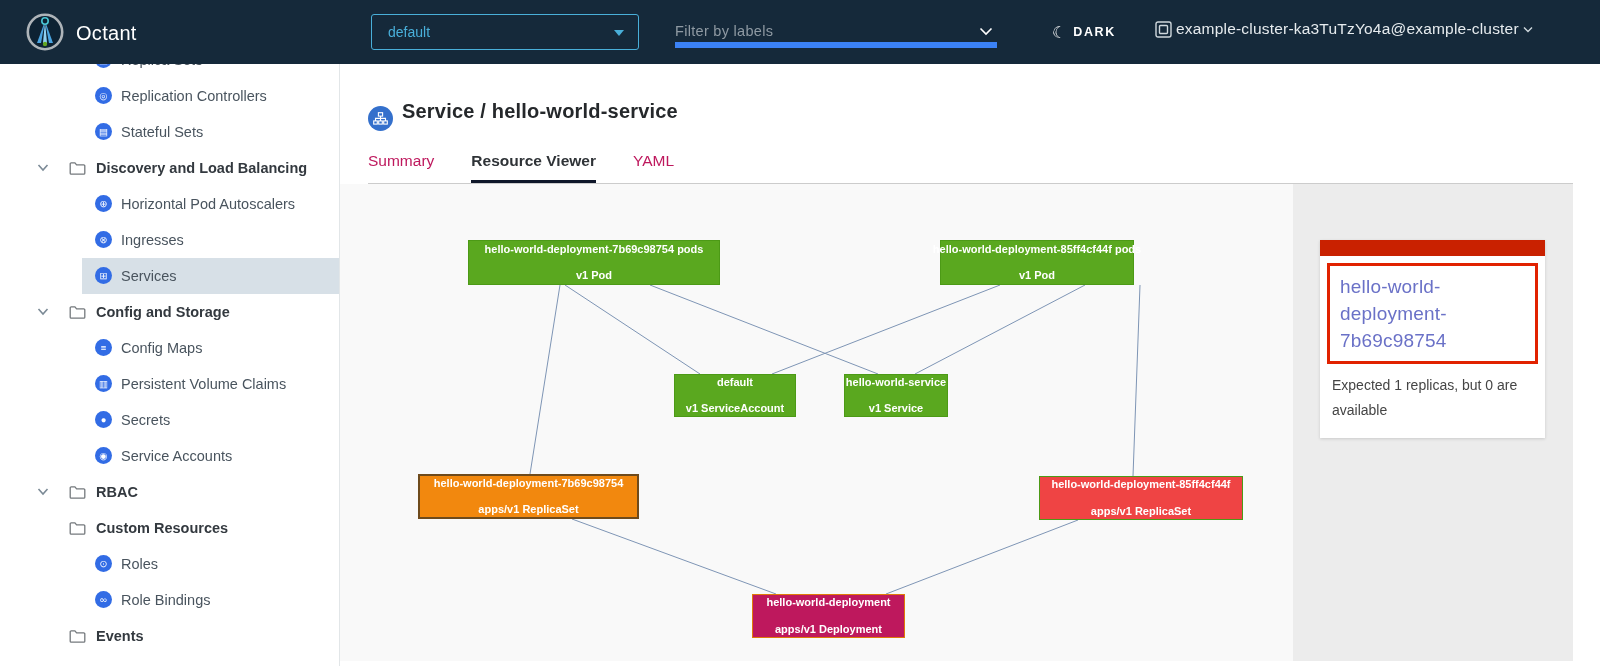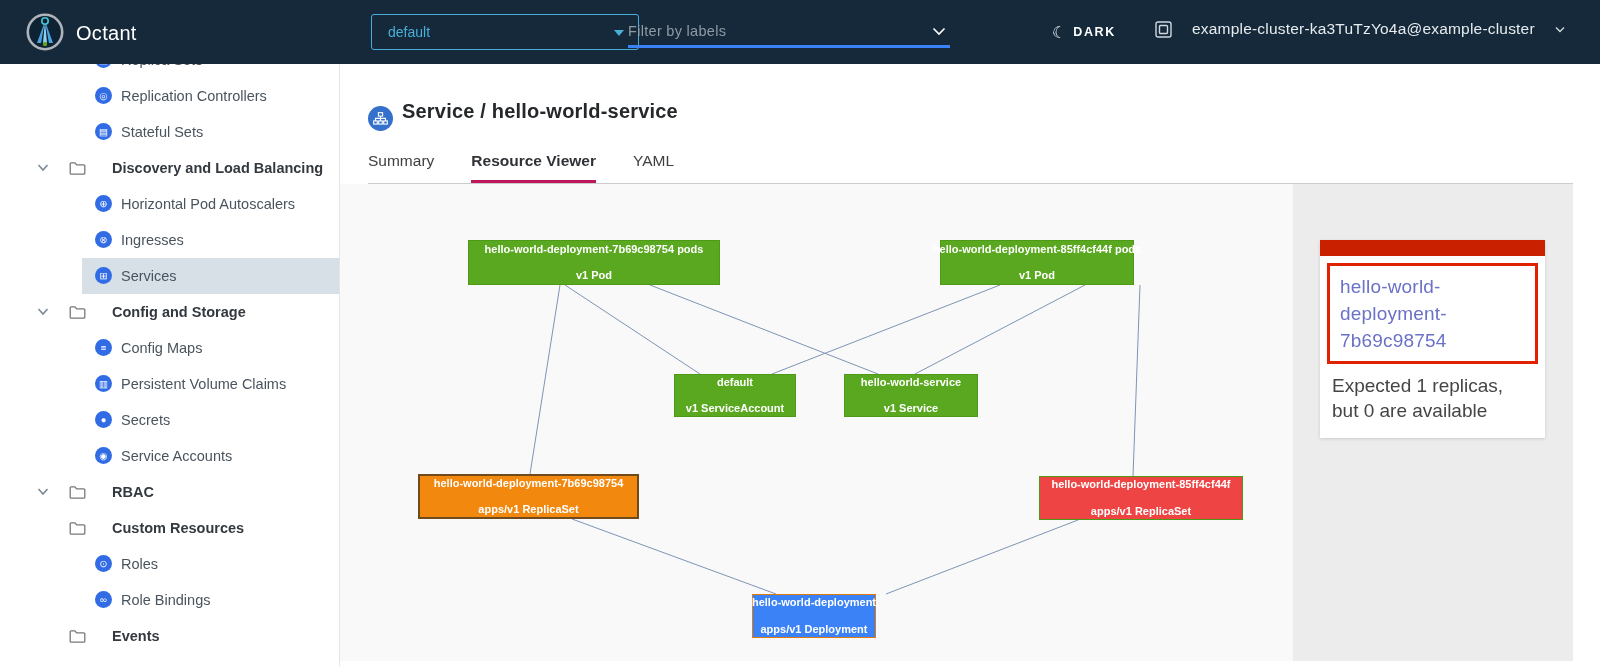--- a/index.html
+++ b/index.html
@@ -11,71 +11,71 @@
   .header { position:absolute; left:0; top:0; width:1600px; height:64px;
             background:#15293a; z-index:10; }
   .logo { position:absolute; left:26px; top:13px; width:38px; height:38px; }
   .app-name { position:absolute; left:76px; top:22px; color:#fff; font-size:20px; letter-spacing:.3px; }
   .ns-select { position:absolute; left:371px; top:14px; width:268px; height:36px;
                border:1px solid #49afd9; border-radius:3px; color:#49afd9;
                font-size:14px; line-height:34px; padding-left:16px; cursor:pointer; }
   .ns-caret { position:absolute; right:14px; top:15px; width:0; height:0;
               border-left:5px solid transparent; border-right:5px solid transparent;
               border-top:6px solid #49afd9; }
-  .filter-wrap { position:absolute; left:628px; top:16px; width:322px; height:32px;
-                 border-bottom:3px solid #3b82f6; }
+  .filter-wrap { position:absolute; left:675px; top:16px; width:322px; height:32px;
+                 border-bottom:6px solid #3b82f6; }
   .filter-input { width:290px; height:30px; background:transparent; border:none; outline:none;
                   color:#cfd8dd; font-size:14.5px; font-family:inherit; letter-spacing:.3px; }
   .filter-input::placeholder { color:#8f9aa3; opacity:1; }
   .filter-chev { position:absolute; right:4px; top:11px; }
   .theme-toggle { position:absolute; left:1052px; top:22px; color:#fff; cursor:pointer; }
   .moon { font-size:16px; vertical-align:-2px; margin-right:7px; }
   .dark-label { font-size:12.5px; font-weight:bold; letter-spacing:1.6px; }
   .cluster-sel { position:absolute; left:1155px; top:20px; color:#e6ebee; font-size:15.5px;
-                 letter-spacing:.2px; cursor:pointer; display:flex; align-items:center; gap:20px; }
+                 letter-spacing:.2px; cursor:pointer; display:flex; align-items:center; gap:4px; }
 
   
   .sidebar { position:absolute; left:0; top:0; width:340px; height:666px; background:#fff;
              border-right:1px solid #e2e6e8; z-index:2; overflow:hidden; }
   .slist { position:absolute; left:0; top:42px; width:100%; }
   .srow { position:relative; height:36px; cursor:pointer; }
   .srow.selected { background:linear-gradient(90deg, transparent 0 82px, #d7e0e7 82px 100%); }
   .chev { position:absolute; left:37px; top:14px; line-height:0; }
   .folder { position:absolute; left:69px; top:11px; line-height:0; }
-  .glabel { position:absolute; left:96px; top:10px; font-size:14.5px; font-weight:bold; color:#33393f;margin-left:16px; }
+  .glabel { position:absolute; left:96px; top:10px; font-size:14.5px; font-weight:bold; color:#33393f; }
   .kicon { position:absolute; left:95px; top:9px; width:17px; height:17px; border-radius:50%;
            background:#326ce5; color:#fff; font-size:9.5px; line-height:17px; text-align:center; }
   .ilabel { position:absolute; left:121px; top:10px; font-size:14.5px; color:#49545e; }
 
   
   .title-icon { position:absolute; left:368px; top:106px; width:25px; height:25px; border-radius:50%;
                 background:#3470cc; display:flex; align-items:center; justify-content:center; }
   .page-title { position:absolute; left:402px; top:100px; font-size:20px; color:#25282b;
                 font-weight:700; letter-spacing:.2px; }
   .tabs { position:absolute; left:368px; top:152px; display:flex; }
-  .tab { font-size:15.5px; color:#404040; padding-bottom:10px; margin-right:37px; cursor:pointer; }
-  .tab.active { color:#2f3337; font-weight:bold; border-bottom:3px solid #be185d; }
+  .tab { font-size:15.5px; color:#be185d; padding-bottom:10px; margin-right:37px; cursor:pointer; }
+  .tab.active { color:#2f3337; font-weight:bold; border-bottom:3px solid #0f172a; }
   .tab-divider { position:absolute; left:368px; top:183px; width:1205px; height:1px; background:#ccc; }
 
   
   .graph-bg { position:absolute; left:340px; top:184px; width:1233px; height:477px; background:#f9f9f9; }
   #edges { position:absolute; left:0; top:0; width:1600px; height:666px; z-index:3; pointer-events:none; }
   .gnode { position:absolute; z-index:4; display:flex; flex-direction:column; align-items:center;
            justify-content:center; color:#fff; font-size:11px; font-weight:bold; line-height:13.5px;
            text-align:center; white-space:nowrap; border-style:solid; border-width:1px; cursor:pointer;gap:13px; }
 
   
   .side-panel { position:absolute; left:1293px; top:184px; width:280px; height:477px;
                 background:#ececec; z-index:5; }
   .card { position:absolute; left:27px; top:56px; width:225px; background:#fff;
           box-shadow:0 1px 3px rgba(0,0,0,.15); }
   .card-bar { height:16px; background:#c92100; }
   .card-linkbox { margin:7px; border:3px solid #e12200; padding:7px 10px; }
   .card-link { font-size:19px; line-height:27px; color:#6a71c7; letter-spacing:.2px; cursor:pointer; }
-  .card-msg { margin:9px 12px 15px; font-size:19px; line-height:25px; color:#454545; }
+  .card-msg { margin:9px 12px 15px; font-size:14px; line-height:25px; color:#454545; }
 </style>
 </head>
 <body>
 
 <div class="sidebar">
   <div class="slist" id="sidebar-list">
       <div class="srow">
         <span class="kicon">▣</span>
         <span class="ilabel">Replica Sets</span>
       </div>
@@ -239,33 +239,33 @@
       <span>v1 Pod</span>
     </div>
     <div class="gnode" style="left: 940px; top: 240px; width: 194px; height: 45px; background: rgb(90, 168, 31); border-color: rgb(76, 154, 22); border-width: 1px;">
       <span>hello-world-deployment-85ff4cf44f pods</span>
       <span>v1 Pod</span>
     </div>
     <div class="gnode" style="left: 674px; top: 374px; width: 122px; height: 43px; background: rgb(90, 168, 31); border-color: rgb(76, 154, 22); border-width: 1px;">
       <span>default</span>
       <span>v1 ServiceAccount</span>
     </div>
-    <div class="gnode" style="left: 844px; top: 374px; width: 134px; height: 43px; background: rgb(90, 168, 31); border-color: rgb(76, 154, 22); border-width: 1px;">
+    <div class="gnode" style="left: 844px; top: 374px; width: 104px; height: 43px; background: rgb(90, 168, 31); border-color: rgb(76, 154, 22); border-width: 1px;">
       <span>hello-world-service</span>
       <span>v1 Service</span>
     </div>
     <div class="gnode" style="left: 418px; top: 474px; width: 221px; height: 45px; background: rgb(242, 136, 14); border-color: rgb(110, 74, 28); border-width: 2px;">
       <span>hello-world-deployment-7b69c98754</span>
       <span>apps/v1 ReplicaSet</span>
     </div>
     <div class="gnode" style="left: 1039px; top: 476px; width: 204px; height: 44px; background: #ef4444; border-color: rgb(76, 154, 22); border-width: 1px;">
       <span>hello-world-deployment-85ff4cf44f</span>
       <span>apps/v1 ReplicaSet</span>
     </div>
-    <div class="gnode" style="left: 752px; top: 594px; width: 124px; height: 44px; background: #3b82f6; border-color: rgb(224, 123, 8); border-width: 1px;">
+    <div class="gnode" style="left: 752px; top: 594px; width: 153px; height: 44px; background: #be185d; border-color: rgb(224, 123, 8); border-width: 1px;">
       <span>hello-world-deployment</span>
       <span>apps/v1 Deployment</span>
     </div>
   </div>
 
 <div class="side-panel">
   <div class="card">
     <div class="card-bar" style="background: rgb(201, 33, 0);"></div>
     <div class="card-linkbox" style="border-color: rgb(225, 34, 0);">
       <span class="card-link" style="color: rgb(106, 113, 199);">hello-world-deployment-7b69c98754</span>

